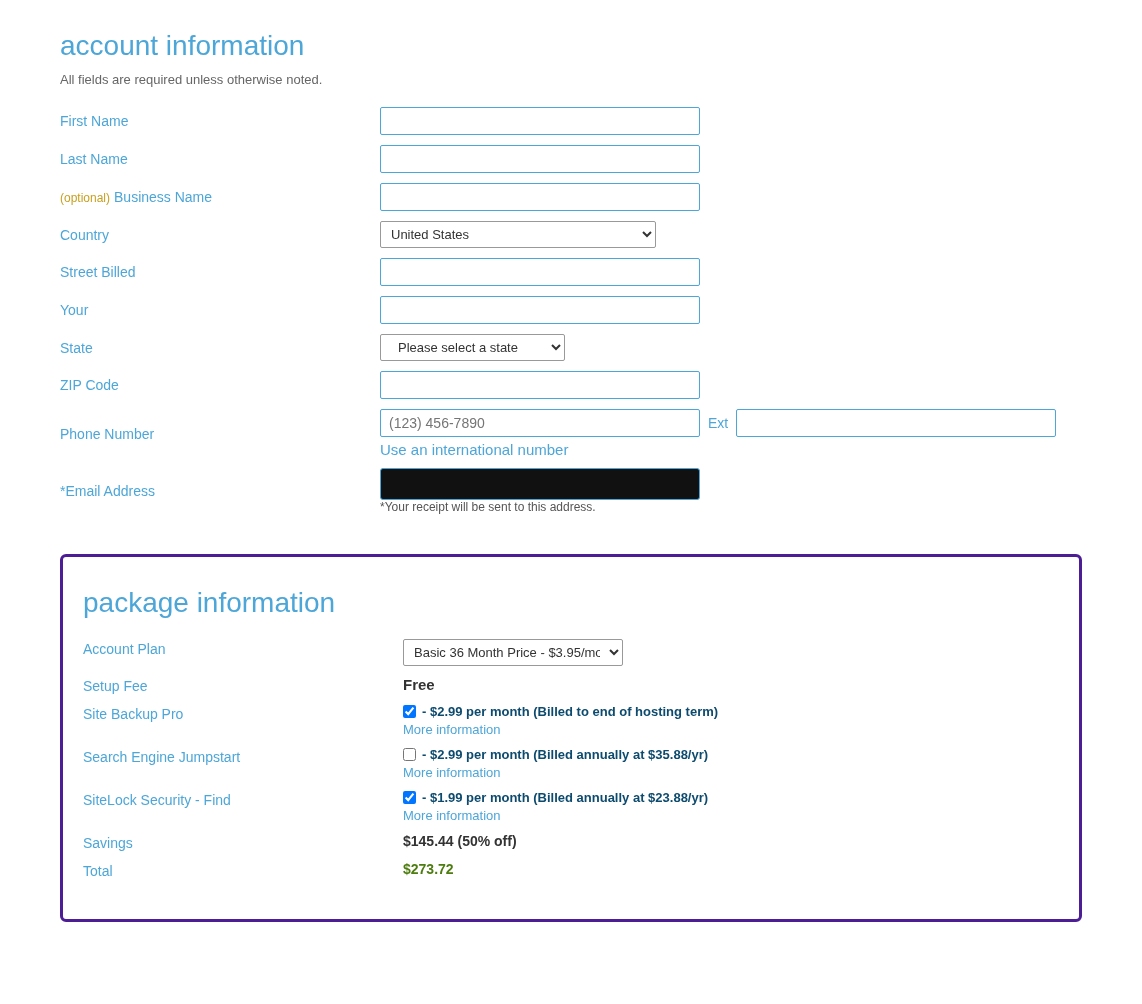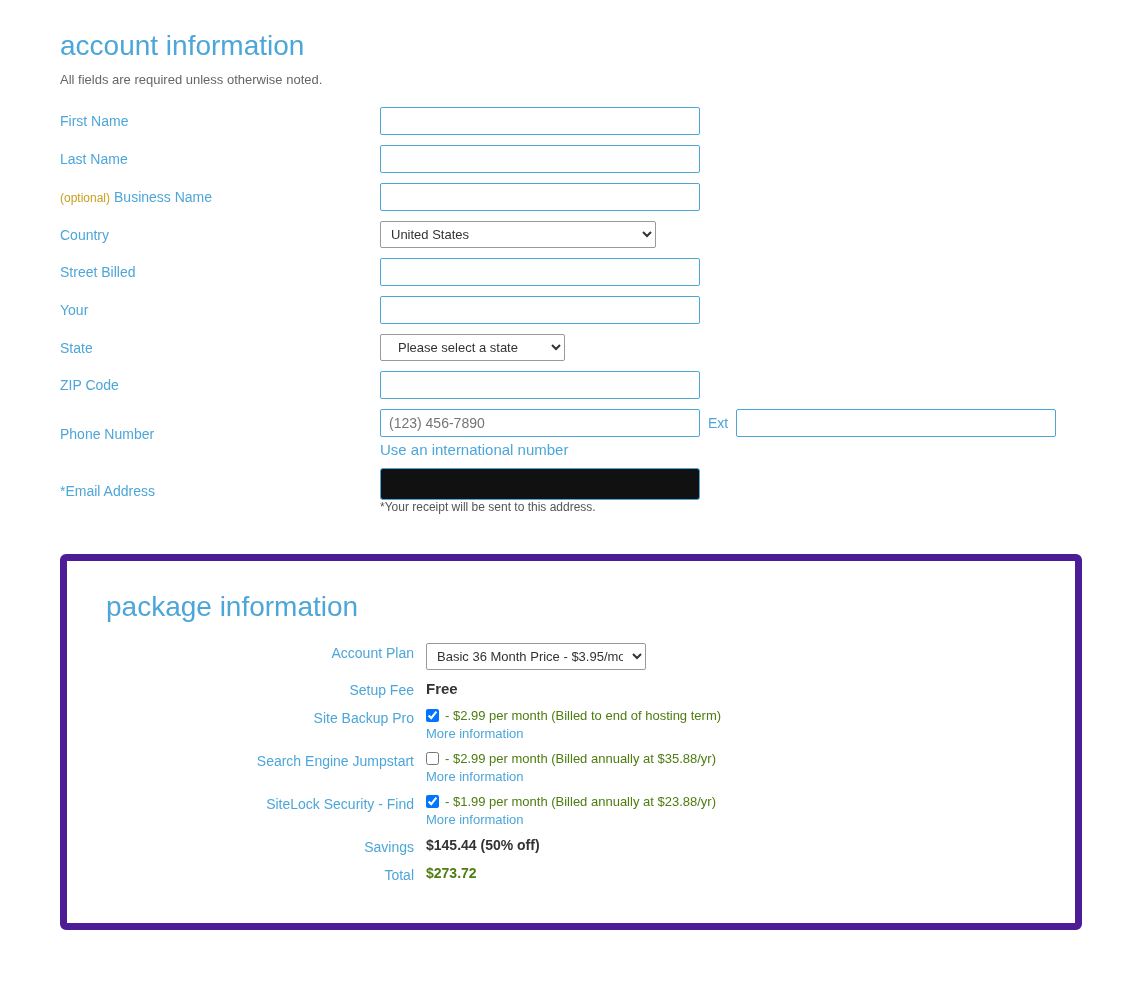--- a/index.html
+++ b/index.html
@@ -101,36 +101,35 @@
       border-radius: 3px;
       border: 1px solid #4da6d8;
     }
     .email-note {
       font-size: 12px;
       color: #555;
     }
 
     
     .package-box {
-      border: 7px solid #4c1d95;
+      border: 3px solid #4c1d95;
       border-radius: 6px;
-      padding: 30px 39px;
+      padding: 30px 20px;
       background: #fff;
     }
     .package-box h1.section-title {
       margin-bottom: 20px;
     }
     .pkg-row {
       display: flex;
       align-items: flex-start;
       margin-bottom: 10px;
     }
     .pkg-label {
       width: 320px;
-      text-align: right;
       padding-right: 12px;
       color: #4da6d8;
       font-size: 14px;
       flex-shrink: 0;
       padding-top: 2px;
     }
     .pkg-value {
       color: #333;
       font-size: 14px;
     }
@@ -150,21 +149,22 @@
       display: flex;
       align-items: center;
       gap: 6px;
       font-size: 13px;
       color: #333;
     }
     .addon-line input[type="checkbox"] {
       margin: 0;
     }
     .addon-line .addon-price {
-      color: #4d7c0f;
+      color: #0c4a6e;
+      font-weight: bold;
     }
     .more-info-link {
       color: #4da6d8;
       font-size: 13px;
       text-decoration: none;
       margin-top: 3px;
       cursor: pointer;
     }
     .savings-value {
       font-weight: bold;

